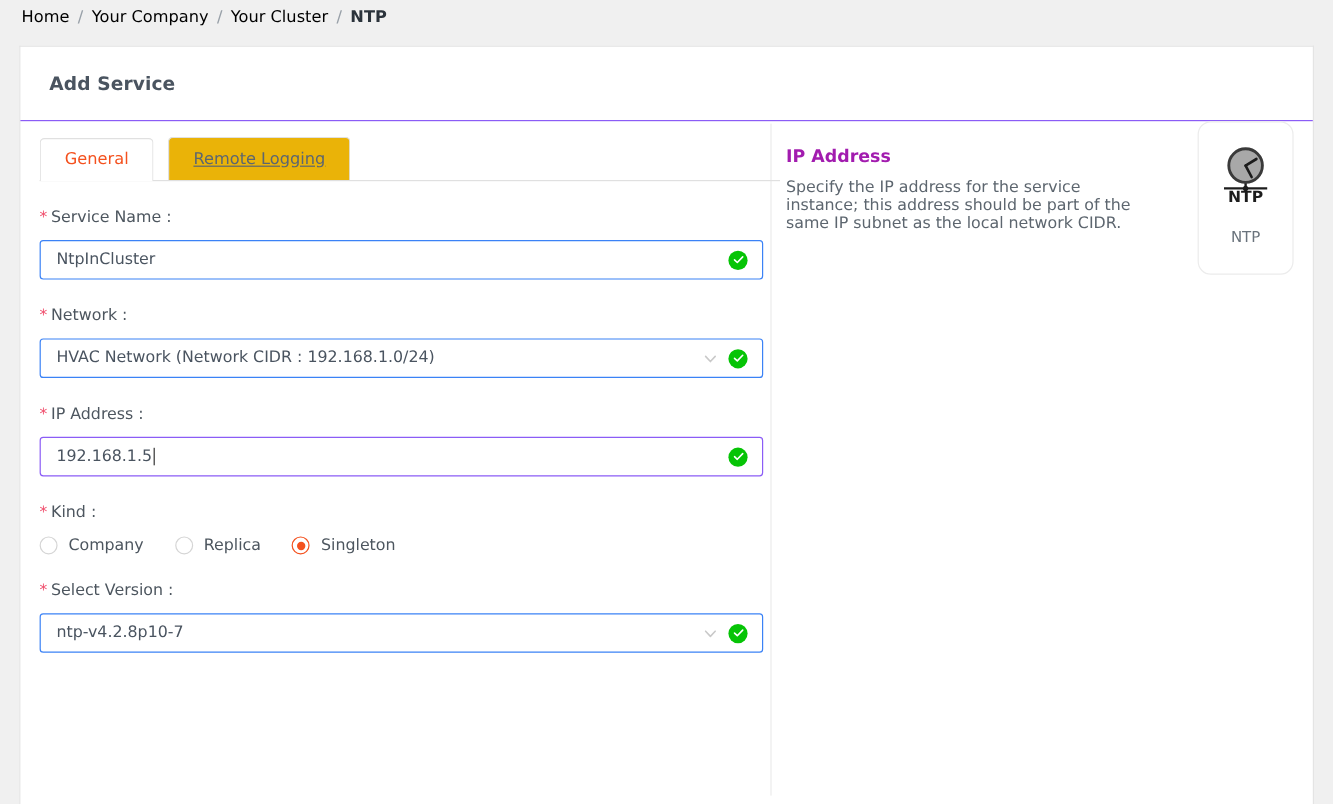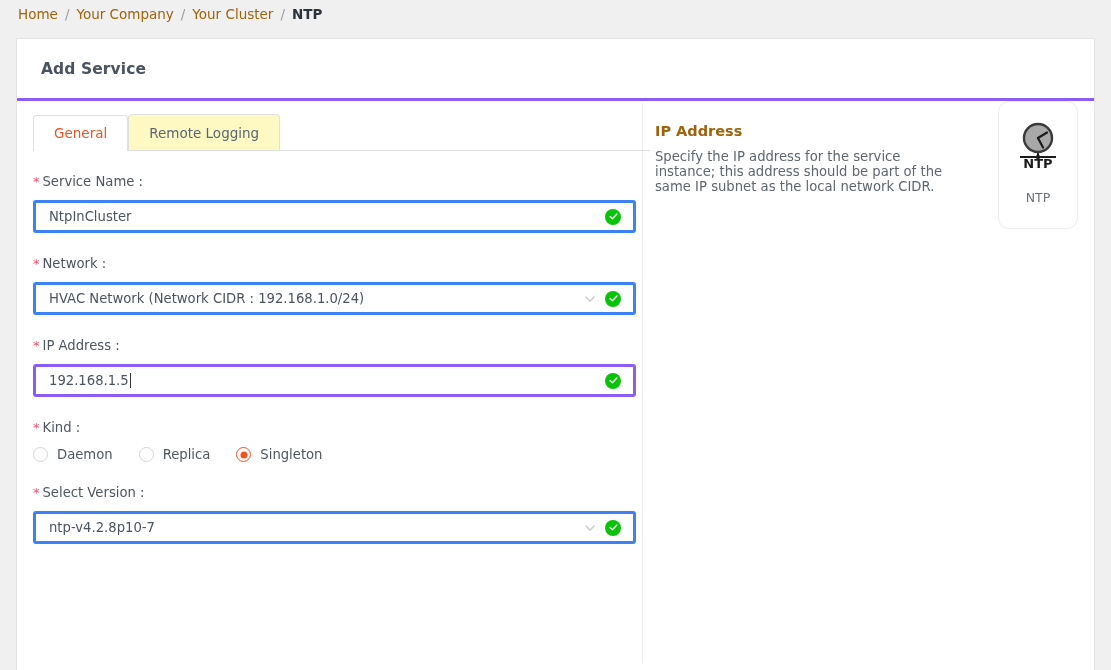--- a/index.html
+++ b/index.html
@@ -14,40 +14,40 @@
   
   .breadcrumb {
     height: 28px;
     display: flex;
     align-items: center;
     padding: 0 0 0 18px;
     font-size: 13.5px;
     color: #505a64;
     background: #f0f0f0;
   }
-  .breadcrumb .crumb { color: #a16207; }
+  .breadcrumb .crumb { color: #000000; }
   .breadcrumb .crumb.current { color: #2b333b; font-weight: bold; }
   .breadcrumb .sep { color: #98a0a8; margin: 0 7px; }
 
   
   .card {
     position: absolute;
     left: 16px; top: 38px;
     width: 1079px;
     height: 640px;
     background: #ffffff;
     border: 1px solid #e4e4e4;
     border-bottom: none;
   }
   .card-header {
     height: 62px;
     display: flex;
     align-items: center;
     padding-left: 24px;
-    border-bottom: 3px solid #8b5cf6;
+    border-bottom: 1px solid #8b5cf6;
   }
   .card-header .title {
     font-size: 15.5px;
     font-weight: bold;
     color: #4a5460;
     letter-spacing: .1px;
   }
 
   .card-body {
     display: flex;
@@ -83,48 +83,49 @@
   }
   .tab.active {
     background: #ffffff;
     color: #f4511e;
     font-weight: normal;
     margin-bottom: -1px;
     padding-bottom: 1px;
     border-color: #e0e0e0;
   }
   .tab.inactive {
-    background: #fef9c3;
+    background: #eab308;
     color: #5c6670;
-    margin-left: 0;
+    margin-left: 12px;
+    text-decoration: underline;
   }
 
   .field { margin-top: 23px; width: 603px; }
   .field-label {
     font-size: 13.2px;
     color: #4d565f;
     margin-bottom: 11px;
     display: block;
   }
   .req { color: #f0506e; margin-right: 3px; font-size: 13px; }
 
   .control {
     position: relative;
     height: 33px;
-    border: 3px solid #3b82f6;
+    border: 1px solid #3b82f6;
     border-radius: 3px;
     background: #fff;
     display: flex;
     align-items: center;
     padding: 0 0 0 13px;
     font-size: 13.2px;
     color: #4a5460;
   }
   .control.focused {
-    border: 3px solid #8b5cf6;
+    border: 1px solid #8b5cf6;
     align-items: center;
   }
   .control .value { flex: 1; white-space: nowrap; overflow: hidden; }
   .caret {
     display: inline-block;
     width: 1px;
     height: 15px;
     background: #333;
     margin-left: 1px;
     vertical-align: middle;
@@ -194,21 +195,21 @@
     display: flex;
     position: relative;
   }
   .help {
     width: 300px;
     padding-top: 2px;
   }
   .help-title {
     font-size: 14.5px;
     font-weight: bold;
-    color: #a16207;
+    color: #a21caf;
     margin-bottom: 10px;
   }
   .help-text {
     font-size: 13.2px;
     line-height: 15px;
     color: #5d666f;
   }
 
   .logo-card {
     position: absolute;
@@ -311,21 +312,21 @@
         </div>
       </div>
 
       <div class="field">
         <span class="field-label">
           <span class="req">*</span><span>Kind :</span>
         </span>
         <div class="radio-row">
           <div class="radio-item">
             <span class="radio-dot"></span>
-            <span class="radio-label">Daemon</span>
+            <span class="radio-label">Company</span>
           </div>
           <div class="radio-item">
             <span class="radio-dot"></span>
             <span class="radio-label">Replica</span>
           </div>
           <div class="radio-item selected">
             <span class="radio-dot"></span>
             <span class="radio-label">Singleton</span>
           </div>
         </div>

